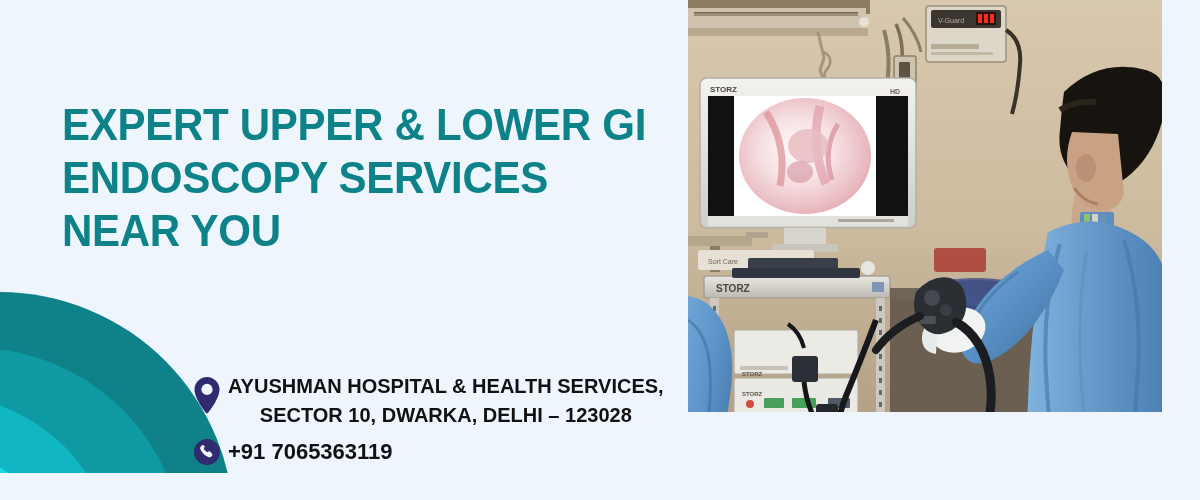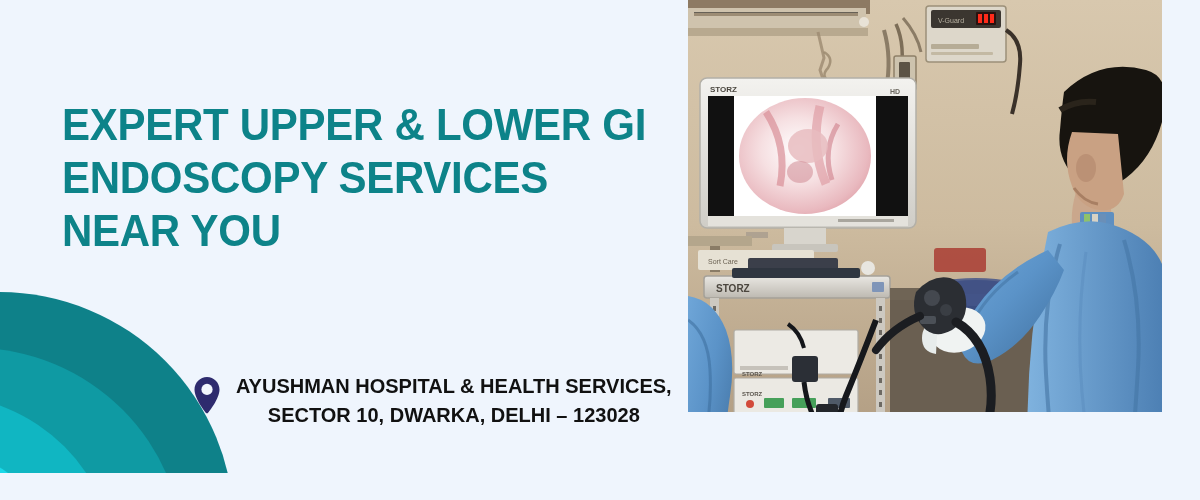--- a/index.html
+++ b/index.html
@@ -60,21 +60,20 @@
 
   
   #contact {
     position:absolute;
     left:186px; top:372px;
     z-index:5;
   }
   .contact-row {
     display:flex;
     align-items:flex-start;
-    gap:8px;
   }
   #address-row { margin-bottom:8px; }
   .contact-icon {
     flex:0 0 auto;
     width:42px;
     display:flex;
     justify-content:center;
     padding-top:4px;
   }
   .contact-text { flex:1 1 auto; }
@@ -136,20 +135,29 @@
             <path d="M15 1C8.1 1 2.5 6.6 2.5 13.5c0 9.2 10.4 22.1 11.5 23.4.5.6 1.5.6 2 0C17.1 35.6 27.5 22.7 27.5 13.5 27.5 6.6 21.9 1 15 1z" fill="#2e2b6e"></path>
             <circle cx="15" cy="13.4" r="5.6" fill="#f2f6fd"></circle>
           </svg>
         </span>
         <span class="contact-text">
           <span class="addr-line">AYUSHMAN HOSPITAL &amp; HEALTH SERVICES,</span>
           <span class="addr-line">SECTOR 10, DWARKA, DELHI – 123028</span>
         </span>
       </div>
 
+      <div class="contact-row" id="phone-row">
+        <span class="contact-icon">
+          <svg width="28" height="28" viewBox="0 0 28 28" aria-hidden="true">
+            <circle cx="14" cy="14" r="13" fill="#2e2b6e"></circle>
+            <path d="M10.6 7.4c-.6-.5-1.5-.4-2 .2l-1 1.2c-.5.6-.6 1.4-.3 2.1 1.6 3.7 4.6 6.7 8.3 8.3.7.3 1.5.2 2.1-.3l1.2-1c.6-.5.7-1.4.2-2l-1.7-2.1c-.4-.5-1.2-.7-1.8-.4l-1.6.8-3.3-3.3.8-1.6c.3-.6.1-1.4-.4-1.8l-.5-.1z" fill="#f2f6fd"></path>
+          </svg>
+        </span>
+        <span id="phone-text">+91 7065363119</span>
+      </div>
 
     </div>
   </div>
 
   <div id="photo">
     <svg viewBox="0 0 474 500" preserveAspectRatio="xMidYMid slice" aria-hidden="true">
       <defs>
         <linearGradient id="wallG" x1="0" y1="0" x2="0" y2="1">
           <stop offset="0%" stop-color="#d8c8ae"></stop>
           <stop offset="45%" stop-color="#cdbb9f"></stop>

